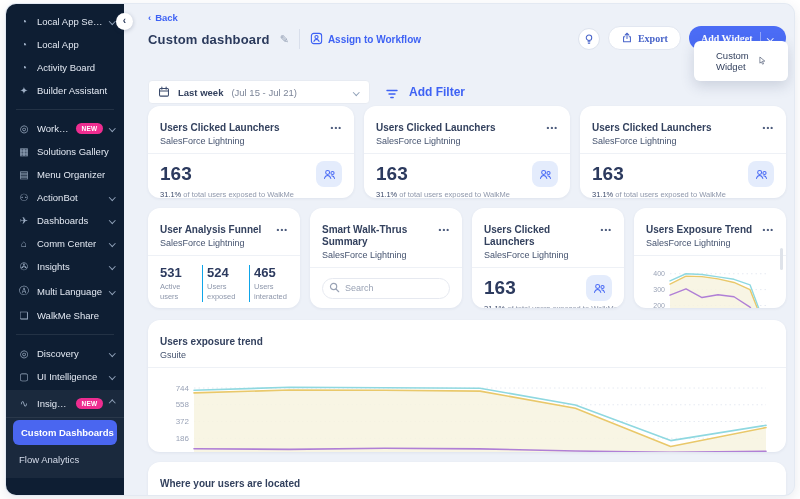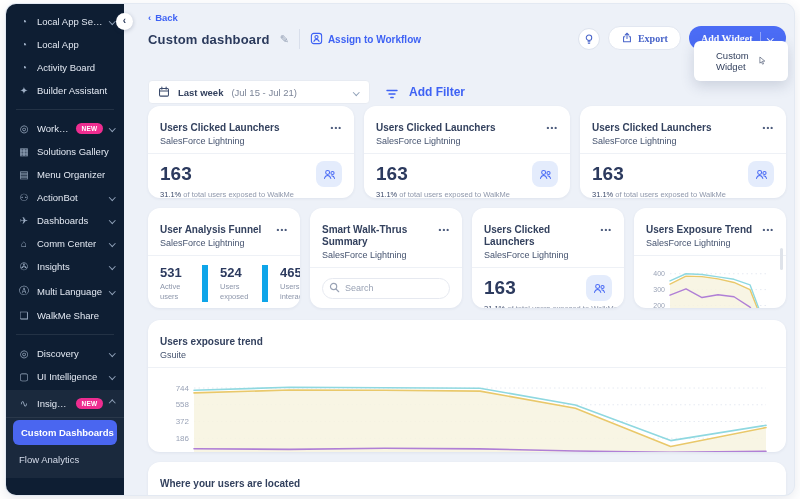--- a/index.html
+++ b/index.html
@@ -60,21 +60,21 @@
   .card-title{font-size:10px;font-weight:bold;color:#33415e;line-height:1.2;}
   .card-sub{font-size:9px;color:#45536f;margin-top:2px;}
   .more{margin-left:auto;font-size:8px;font-weight:bold;color:#49587a;letter-spacing:1px;cursor:pointer;line-height:1;padding-top:2px;}
   .card-div{height:1px;background:#eef1f6;margin:7px -12px;}
   .stat-line{display:flex;align-items:center;margin-top:4px;}
   .big-num{font-size:19px;font-weight:bold;color:#2c3a5e;}
   .people-badge{margin-left:auto;width:26px;height:26px;background:#e4ecfc;border-radius:8px;display:flex;align-items:center;justify-content:center;}
   .pct-line{font-size:7.5px;color:#8e97ab;margin-top:3px;white-space:nowrap;}
   .pct-line .b{color:#3c4a6b;font-weight:normal;}
   .funnel-stats{display:flex;margin-top:9px;}
-  .fstat{flex:1;padding-right:6px;border-right:6px solid #0ea5e9;margin-right:12px;}
+  .fstat{flex:1;padding-right:6px;border-right:1px solid #0ea5e9;margin-right:4px;}
   .fstat:last-child{border-right:none;margin-right:0;padding-right:0;}
   .fstat .v{font-size:13px;font-weight:bold;color:#2c3a5e;}
   .fstat .l{font-size:7.5px;color:#8e97ab;line-height:1.3;margin-top:2px;width:36px;}
   .search-box{position:relative;margin-top:9px;}
   .search-box input{width:100%;height:21px;border:1px solid #e6e9f0;border-radius:11px;padding:0 8px 0 22px;
     font-size:9px;color:#33415e;outline:none;background:#fff;font-family:"Liberation Sans",sans-serif;}
   .search-box input::placeholder{color:#9aa3b5;}
   .search-box svg{position:absolute;left:7px;top:5px;}
   .col-head{font-size:8.5px;color:#9aa3b5;margin-top:12px;}
   .scrollbar{position:absolute;right:3px;top:40px;width:3px;height:22px;border-radius:2px;background:#dfe3ea;}

